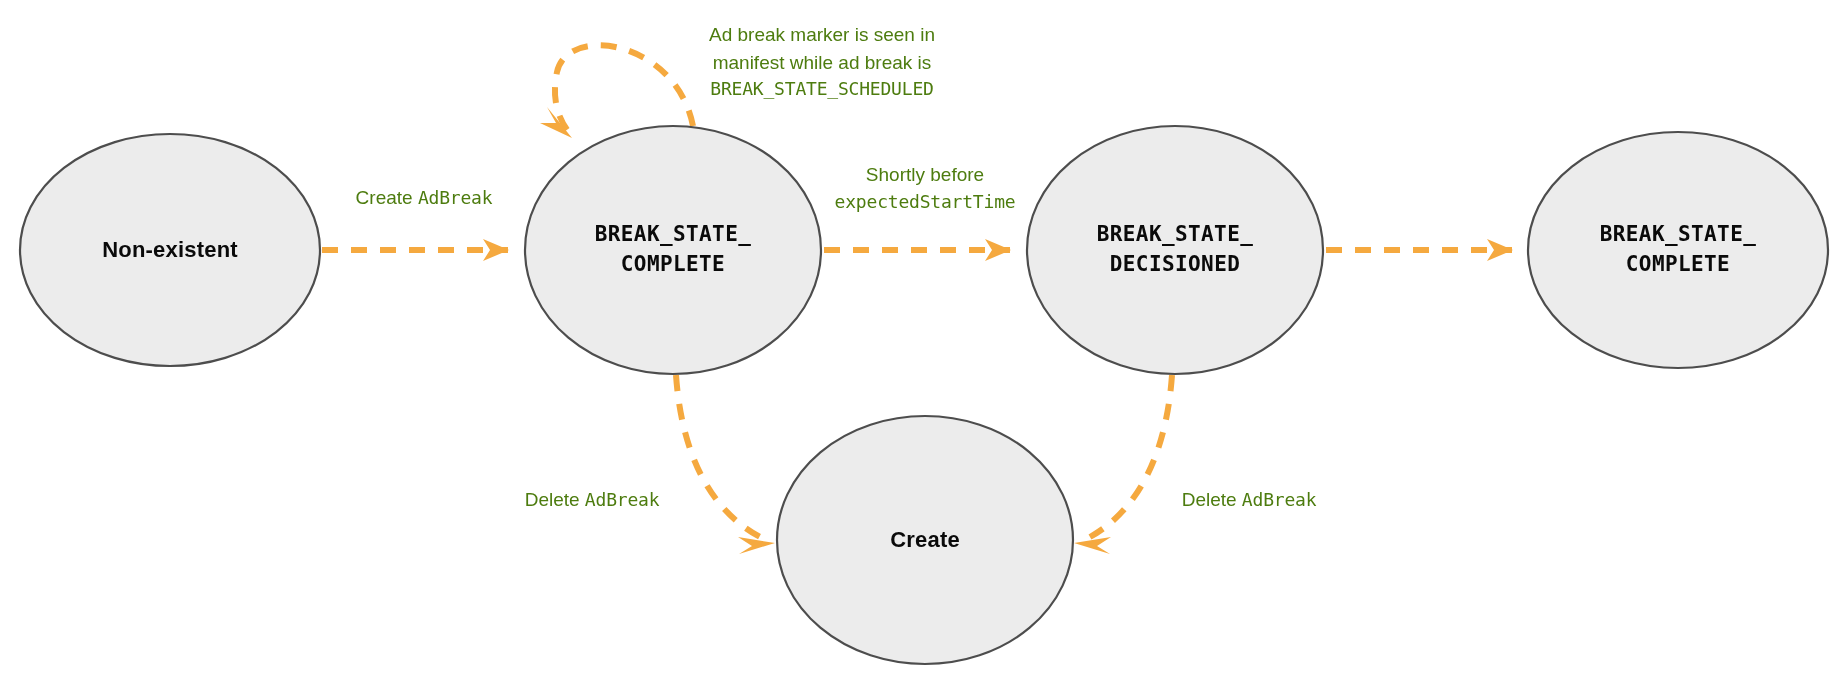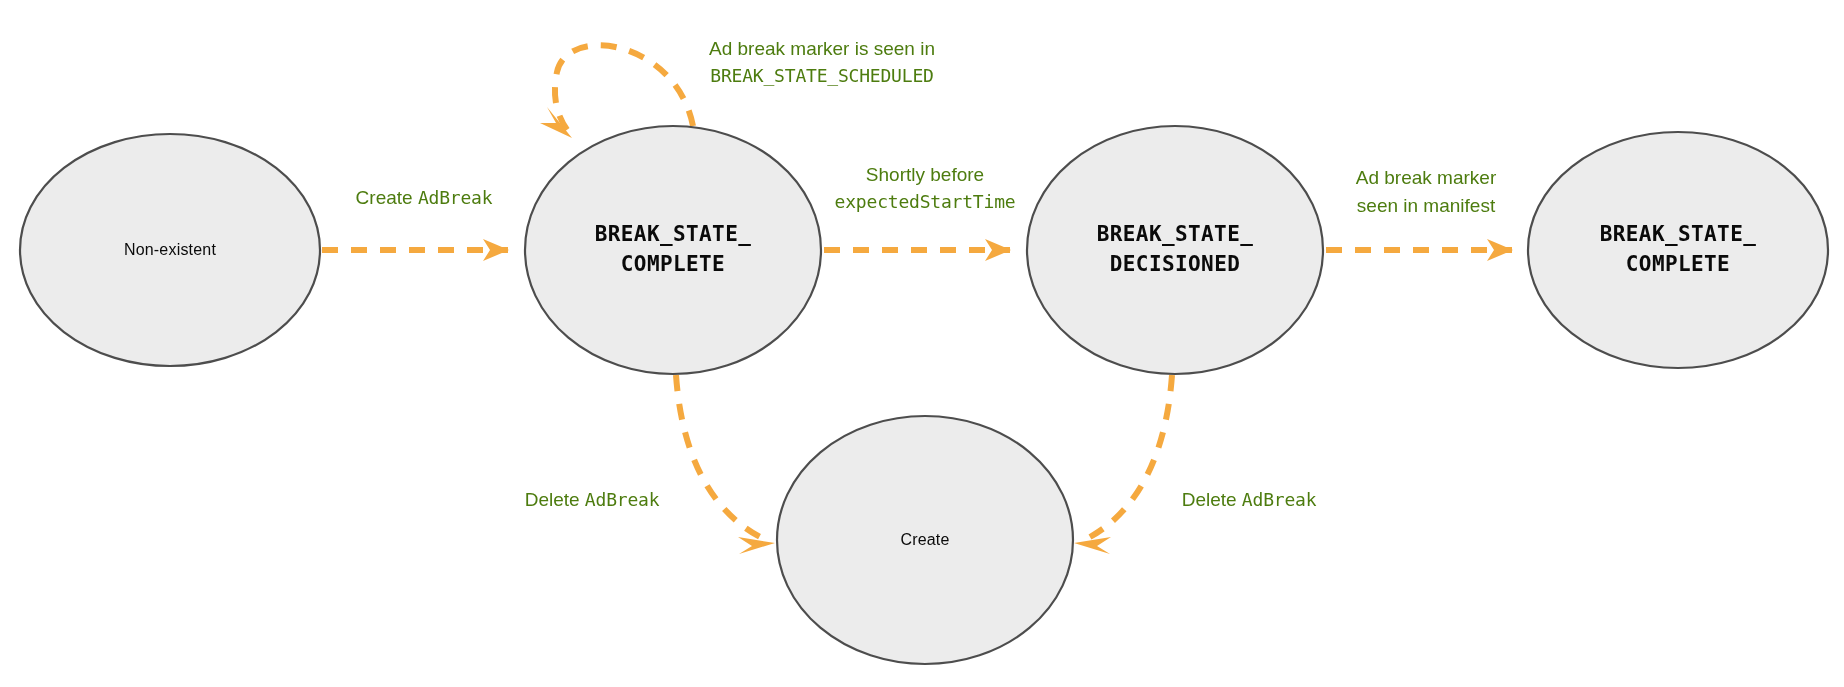--- a/index.html
+++ b/index.html
@@ -45,22 +45,22 @@
   .node-label {
     position: absolute;
     transform: translate(-50%, -50%);
     text-align: center;
     white-space: pre;
     pointer-events: none;
     color: #0a0a0a;
   }
   .node-label.sans {
     font-family: "Liberation Sans", sans-serif;
-    font-weight: normal;
-    font-size: 16px;
+    font-weight: bold;
+    font-size: 22px;
     letter-spacing: 0.2px;
   }
   .node-label.mono {
     font-family: "DejaVu Sans Mono", "Liberation Mono", monospace;
     font-weight: bold;
     font-size: 21px;
     line-height: 1.42;
     letter-spacing: 0.4px;
   }
   .edge-label {
@@ -133,23 +133,22 @@
   <div class="node-label mono" style="left:673px; top:250px;"><span>BREAK_STATE_</span><br><span>COMPLETE</span></div>
 
   <div class="node-label mono" style="left:1175px; top:250px;"><span>BREAK_STATE_</span><br><span>DECISIONED</span></div>
 
   <div class="node-label mono" style="left:1678px; top:250px;"><span>BREAK_STATE_</span><br><span>COMPLETE</span></div>
 
   <div class="node-label sans" style="left:925px; top:540px;">Create</div>
 
   <div class="edge-label" style="left:424px; top:198px;"><span>Create </span><span class="code">AdBreak</span></div>
 
-  <div class="edge-label" style="left:822px; top:62px;"><span class="ln">Ad break marker is seen in</span><span class="ln code">BREAK_STATE_SCHEDULED</span></div>
+  <div class="edge-label" style="left:822px; top:62px;"><span class="ln">Ad break marker is seen in</span><span class="ln">manifest while ad break is</span><span class="ln code">BREAK_STATE_SCHEDULED</span></div>
 
   <div class="edge-label" style="left:925px; top:188px;"><span class="ln">Shortly before</span><span class="ln code">expectedStartTime</span></div>
 
-  <div class="edge-label" style="left:1426px; top:192px;"><span class="ln">Ad break marker</span><span class="ln">seen in manifest</span></div>
 
   <div class="edge-label" style="left:592px; top:500px;"><span>Delete </span><span class="code">AdBreak</span></div>
 
   <div class="edge-label" style="left:1249px; top:500px;"><span>Delete </span><span class="code">AdBreak</span></div>
 
 </div>
 
 </body></html>

